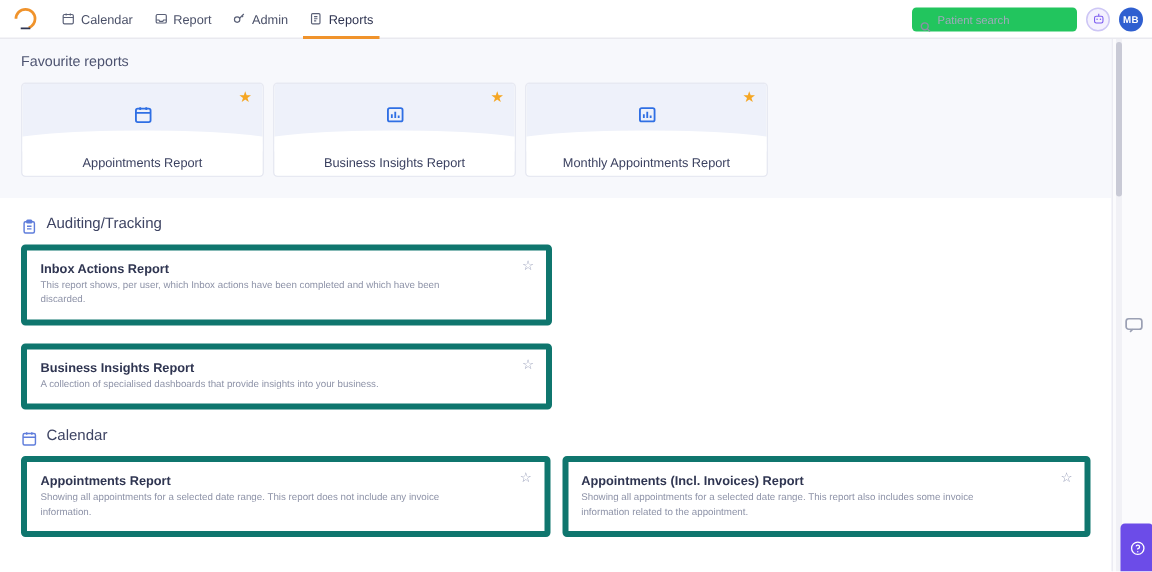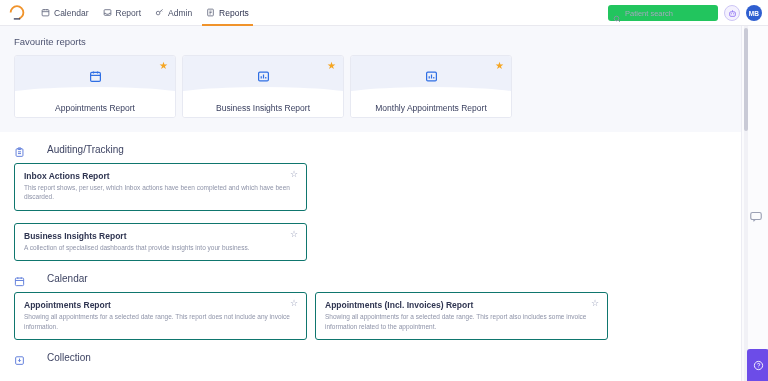--- a/index.html
+++ b/index.html
@@ -95,29 +95,29 @@
   .fav-icon { color: #2f6fe4; position: relative; z-index: 2; }
   .fav-icon svg { width: 13px; height: 13px; display: block; }
   .fav-star { position: absolute; top: 5px; right: 7px; color: #f5a623; font-size: 10px; line-height: 1; z-index: 3; }
   .fav-label {
     height: 23px; display: flex; align-items: center; justify-content: center;
     font-size: 8.5px; color: #3b4160; background: #fff; position: relative; z-index: 2;
   }
 
   .sections { padding: 0 14px; }
   .section { padding-top: 12px; }
-  .sec-head { display: flex; align-items: center; gap: 22px; margin-bottom: 8px; }
+  .sec-head { display: flex; align-items: center; gap: 6px; margin-bottom: 8px; }
   .sec-head .sicon2 { width: 11px; height: 11px; color: #5f7ddb; display: block; }
   .sec-title { font-size: 10px; color: #3e4463; }
 
   .cards-row { display: flex; gap: 8px; }
   .rep-card {
-    width: 293px;
+    width: 354px;
     background: #ffffff;
-    border: 1px solid #0f766e;
+    border: 4px solid #0f766e;
     border-radius: 3px;
     padding: 7px 9px 8px 9px;
     position: relative; cursor: pointer;
   }
   .rep-card.tall { min-height: 36px; }
   .rep-title { font-size: 8.5px; font-weight: bold; color: #2f3551; margin-bottom: 2px; }
   .rep-desc { font-size: 6.5px; color: #8e93a8; line-height: 1.45; width: 290px; }
   .rep-star {
     position: absolute; top: 6px; right: 8px;
     color: #9aa0bb; font-size: 9px; line-height: 1; cursor: pointer;
@@ -330,32 +330,20 @@
             <span class="rep-star">☆</span>
           </div>
           <div class="rep-card tall">
             <div class="rep-title">Appointments (Incl. Invoices) Report</div>
             <div class="rep-desc">Showing all appointments for a selected date range. This report also includes some invoice information related to the appointment.</div>
             <span class="rep-star">☆</span>
           </div>
         </div>
       </div>
 
-      <div class="section">
-        <div class="sec-head">
-          <span class="sicon2">
-            <svg viewBox="0 0 16 16" fill="none" stroke="currentColor" stroke-width="1.4">
-              <rect x="2.4" y="2.6" width="11.2" height="11" rx="1.6"></rect>
-              <path d="M8 5.2v4.2M6 7.6l2 2 2-2"></path>
-            </svg>
-          </span>
-          <span class="sec-title">Collection</span>
-        </div>
-
-      </div>
 
     </div>
   </div>
 
   <div class="rail">
     <div class="scrolltrack"></div>
     <div class="scrollthumb"></div>
 
     <div class="rail-chat">
       <svg viewBox="0 0 16 16" fill="none" stroke="currentColor" stroke-width="1.3">

